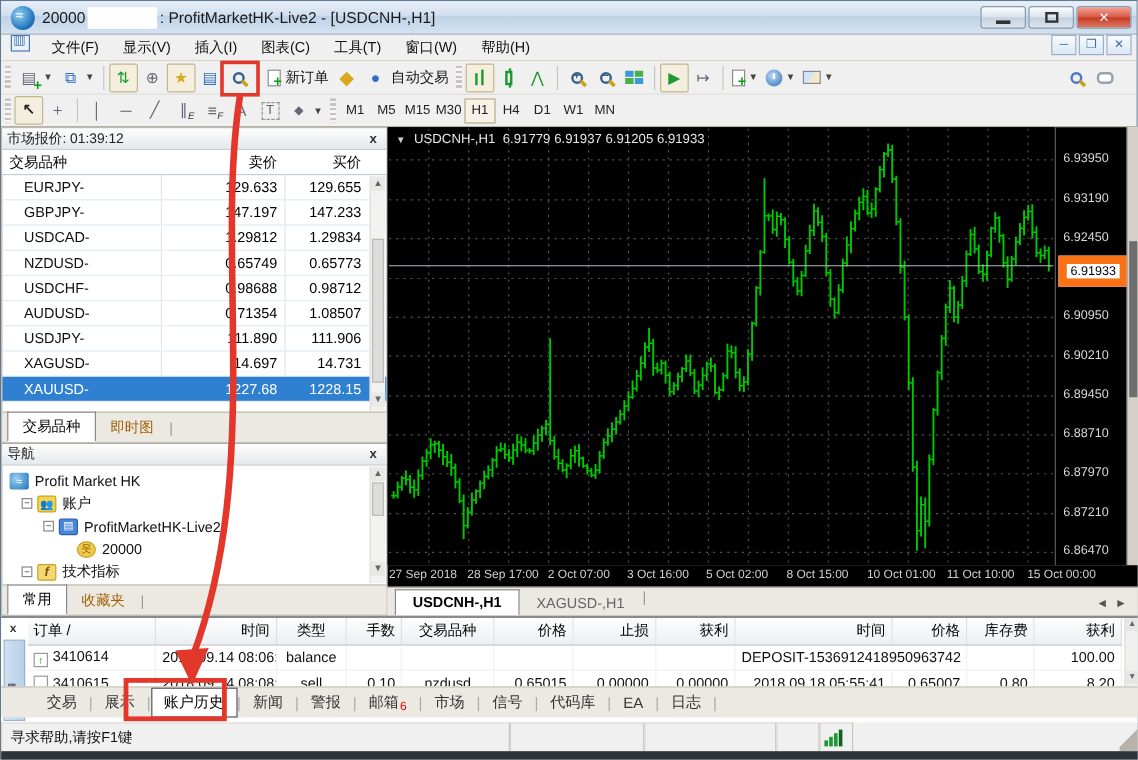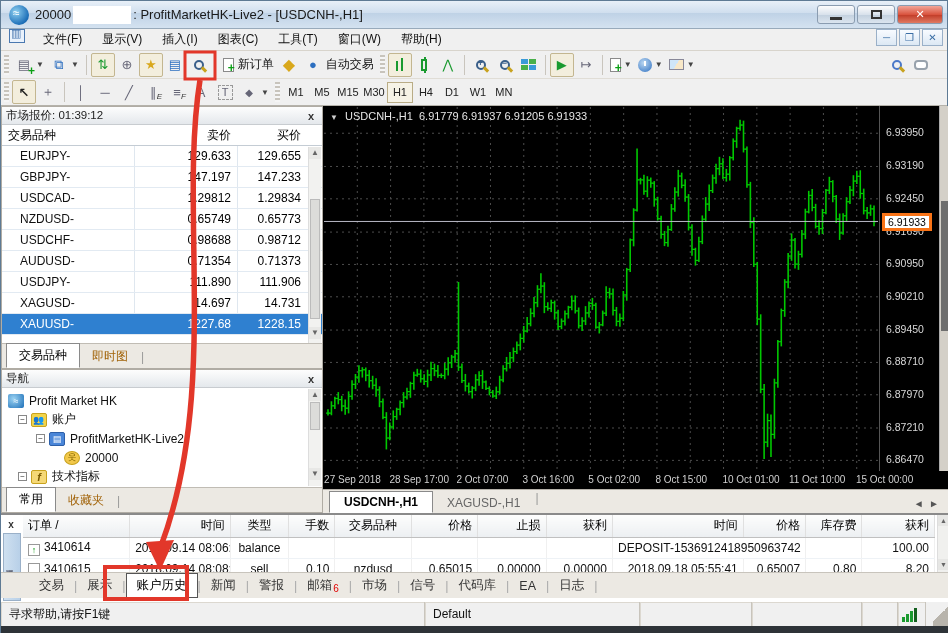--- a/index.html
+++ b/index.html
@@ -105,21 +105,21 @@
   .ti-usr  { background:#f2c84a; border:1px solid #c8a21e; border-radius:50%; color:#8a6a00; font-size:9px; }
   .ti-f    { background:#f5d876; border:1px solid #c8a21e; color:#7a5a00; font-style:italic; font-weight:bold; }
 
   
   .chart-panel { position:absolute; left:322px; top:0; width:626px; height:407px; background:#ECE9E3; }
   .plot-wrap { position:absolute; left:0; top:0; width:556px; height:365px; background:#000; border:1px solid #000; }
   .chart-header { position:absolute; left:6px; top:3px; color:#e6e6e6; font-size:11px; z-index:5; }
   .chart-header .tri { font-size:8px; margin-right:4px; color:#cfcfcf; }
   .y-axis { position:absolute; left:556px; top:0; width:60px; height:365px; background:#000; border-left:1px solid #555; }
   .y-lab { position:absolute; left:6px; color:#d8d8d8; font-size:10.5px; }
-  .y-cur { position:absolute; left:2px; background:#fff; color:#000; font-size:10.5px; padding:0 3px; border:3px solid #f97316; }
+  .y-cur { position:absolute; left:2px; background:#fff; color:#000; font-size:10.5px; padding:0 3px; border:7px solid #f97316; }
   .right-strip { position:absolute; left:616px; top:0; width:10px; height:365px; background:#d4d0c8; border-left:1px solid #aaa; }
   .right-strip .rthumb { position:absolute; left:1px; top:95px; width:7px; height:130px; background:#6e6e6e; }
   .x-axis { position:absolute; left:0; top:365px; width:626px; height:18px; background:#000; }
   .x-lab { position:absolute; top:3px; color:#d0d0d0; font-size:10px; white-space:nowrap; }
   .chart-tabs { position:absolute; left:0; top:383px; width:626px; height:24px; background:#ECE9E3; border-top:1px solid #b5b1a9; display:flex; align-items:flex-end; font-size:12px; }
   .ctab { padding:3px 14px; color:#666; }
   .ctab.active { background:#fff; border:1px solid #8a8a8a; border-bottom-color:#fff; color:#000; margin-left:6px; font-weight:bold; }
   .ctab-arrows { margin-left:auto; margin-right:10px; color:#555; font-size:10px; padding-bottom:4px; }
 
   
@@ -409,21 +409,21 @@
               <span class="ask">0.98712</span>
             <span class="col-sep-1"></span>
               <span class="col-sep-2"></span>
           </div>
           <div class="mw-row mw-blue">
             <span class="sym">
                 <i class="dir-arrow dir-up"></i>
                 <span>AUDUSD-</span>
               </span>
             <span class="bid">0.71354</span>
-              <span class="ask">0.71373</span>
+              <span class="ask">1.08507</span>
             <span class="col-sep-1"></span>
               <span class="col-sep-2"></span>
           </div>
           <div class="mw-row mw-red">
             <span class="sym">
                 <i class="dir-arrow dir-down"></i>
                 <span>USDJPY-</span>
               </span>
             <span class="bid">111.890</span>
               <span class="ask">111.906</span>
@@ -1154,21 +1154,20 @@
         <span class="ttab-sep">|</span>
       <span class="ttab">EA</span>
         <span class="ttab-sep">|</span>
       <span class="ttab">日志</span>
         <span class="ttab-sep">|</span>
     </div>
   </div>
 
   <div class="statusbar">
     <div class="sb-cell sb-help">寻求帮助,请按F1键</div>
-    <div class="sb-cell sb-def">Default</div>
     <div class="sb-cell sb-e1"></div>
     <div class="sb-cell sb-e2"></div>
     <div class="sb-cell sb-e3"></div>
     <div class="sb-cell sb-signal">
       <i style="height:5px"></i>
         <i style="height:8px"></i>
         <i style="height:11px"></i>
         <i style="height:14px;background:#14601e"></i>
     </div>
     <div class="sb-grip"></div>

